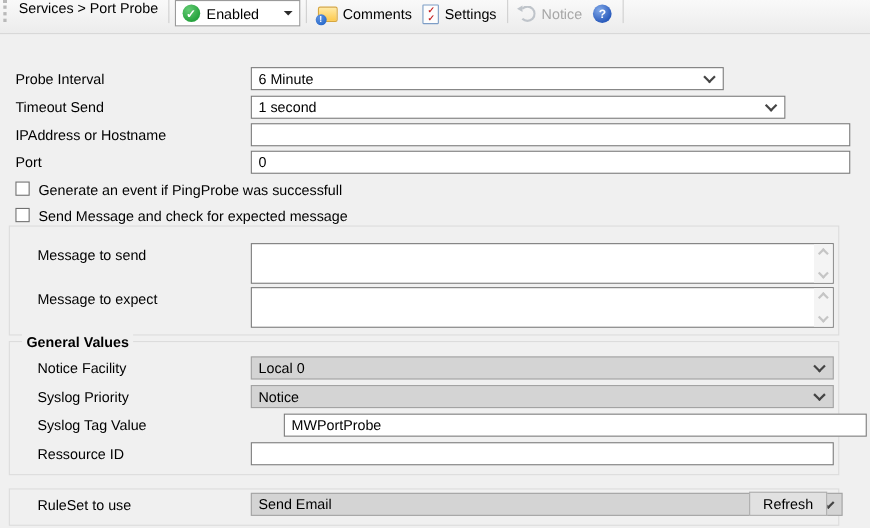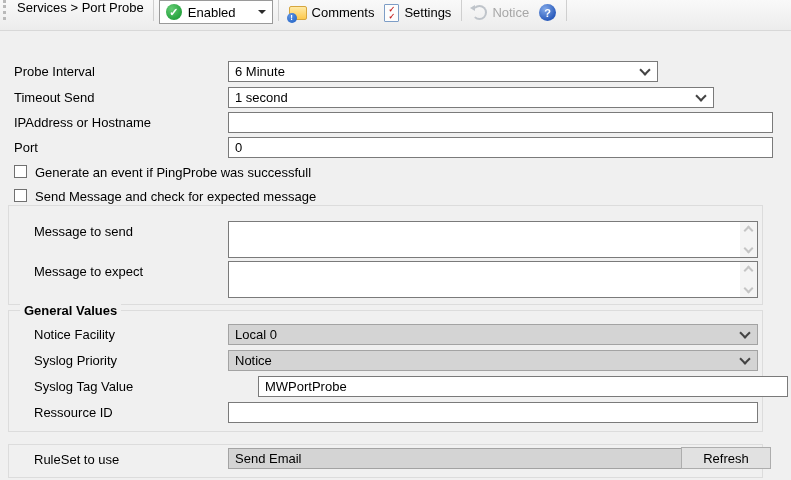--- a/index.html
+++ b/index.html
@@ -175,15 +175,15 @@
 <span class="glbl" style="top:405px">Ressource ID</span>
 <input class="txt" style="top: 402px; left: 228px; width: 530px;" value="">
 
 <div class="grp" style="top:444px;height:34px"></div>
 
 <span class="glbl" style="top:452px">RuleSet to use</span>
 <div class="combo gray" style="top:448px;left:228px;width:538px">
   <span>Send Email</span>
   <span class="chv down"></span>
 </div>
-<div class="btn" style="top:447px;left:681px;width:90px;height:22px">
+<div class="btn" style="top:447px;left:681px;width:71px;height:22px">
   <span>Refresh</span>
 </div>
 
 </body></html>

